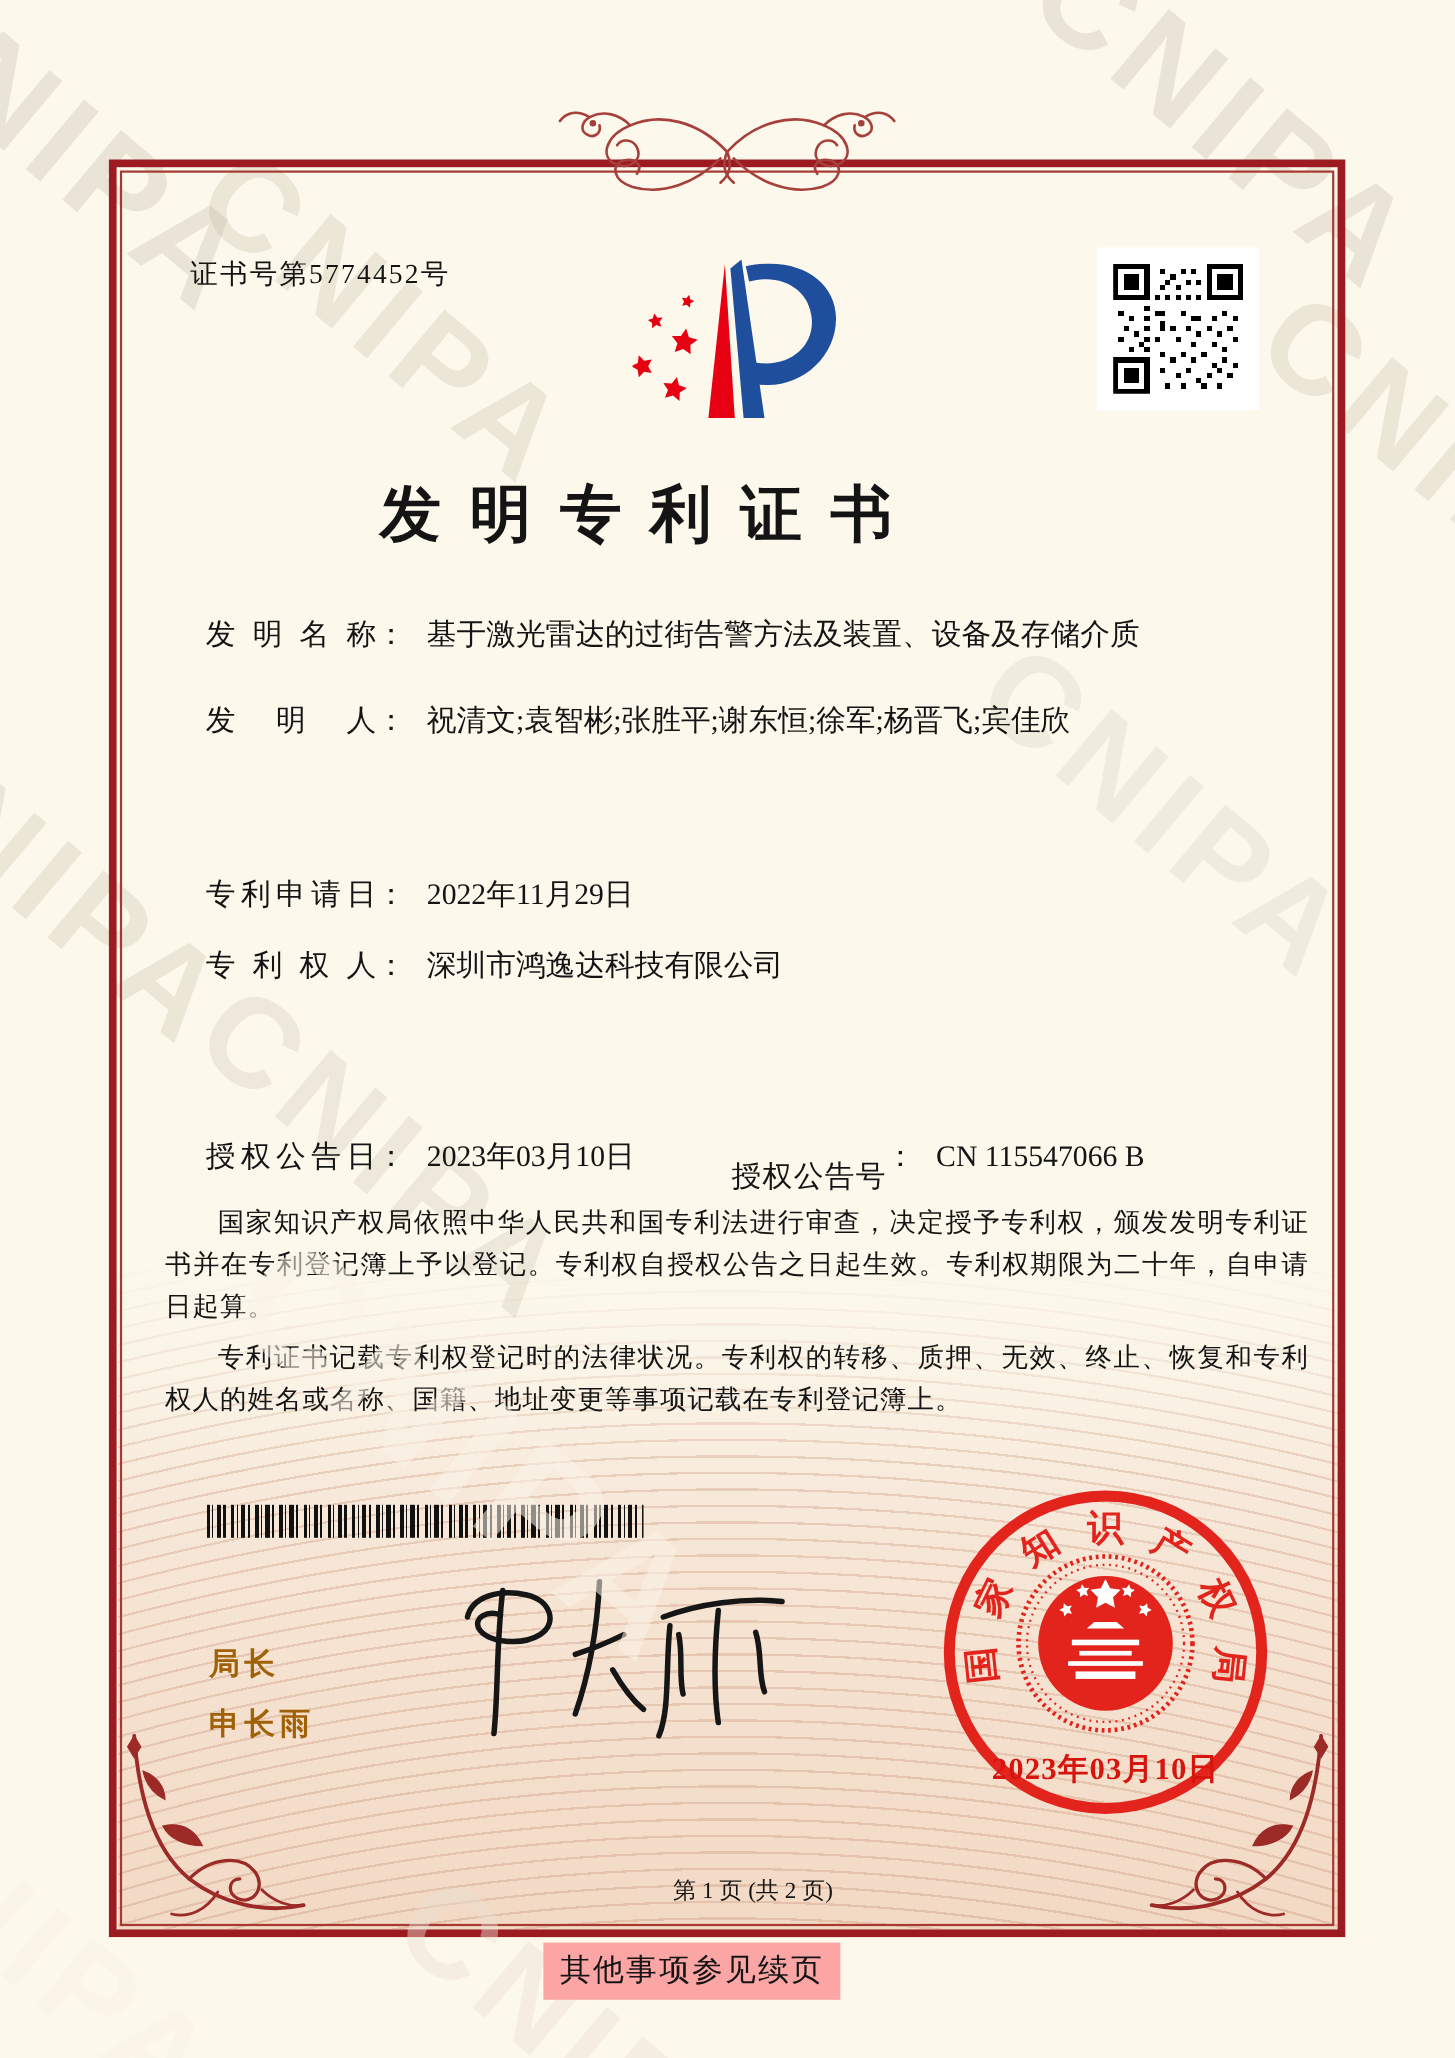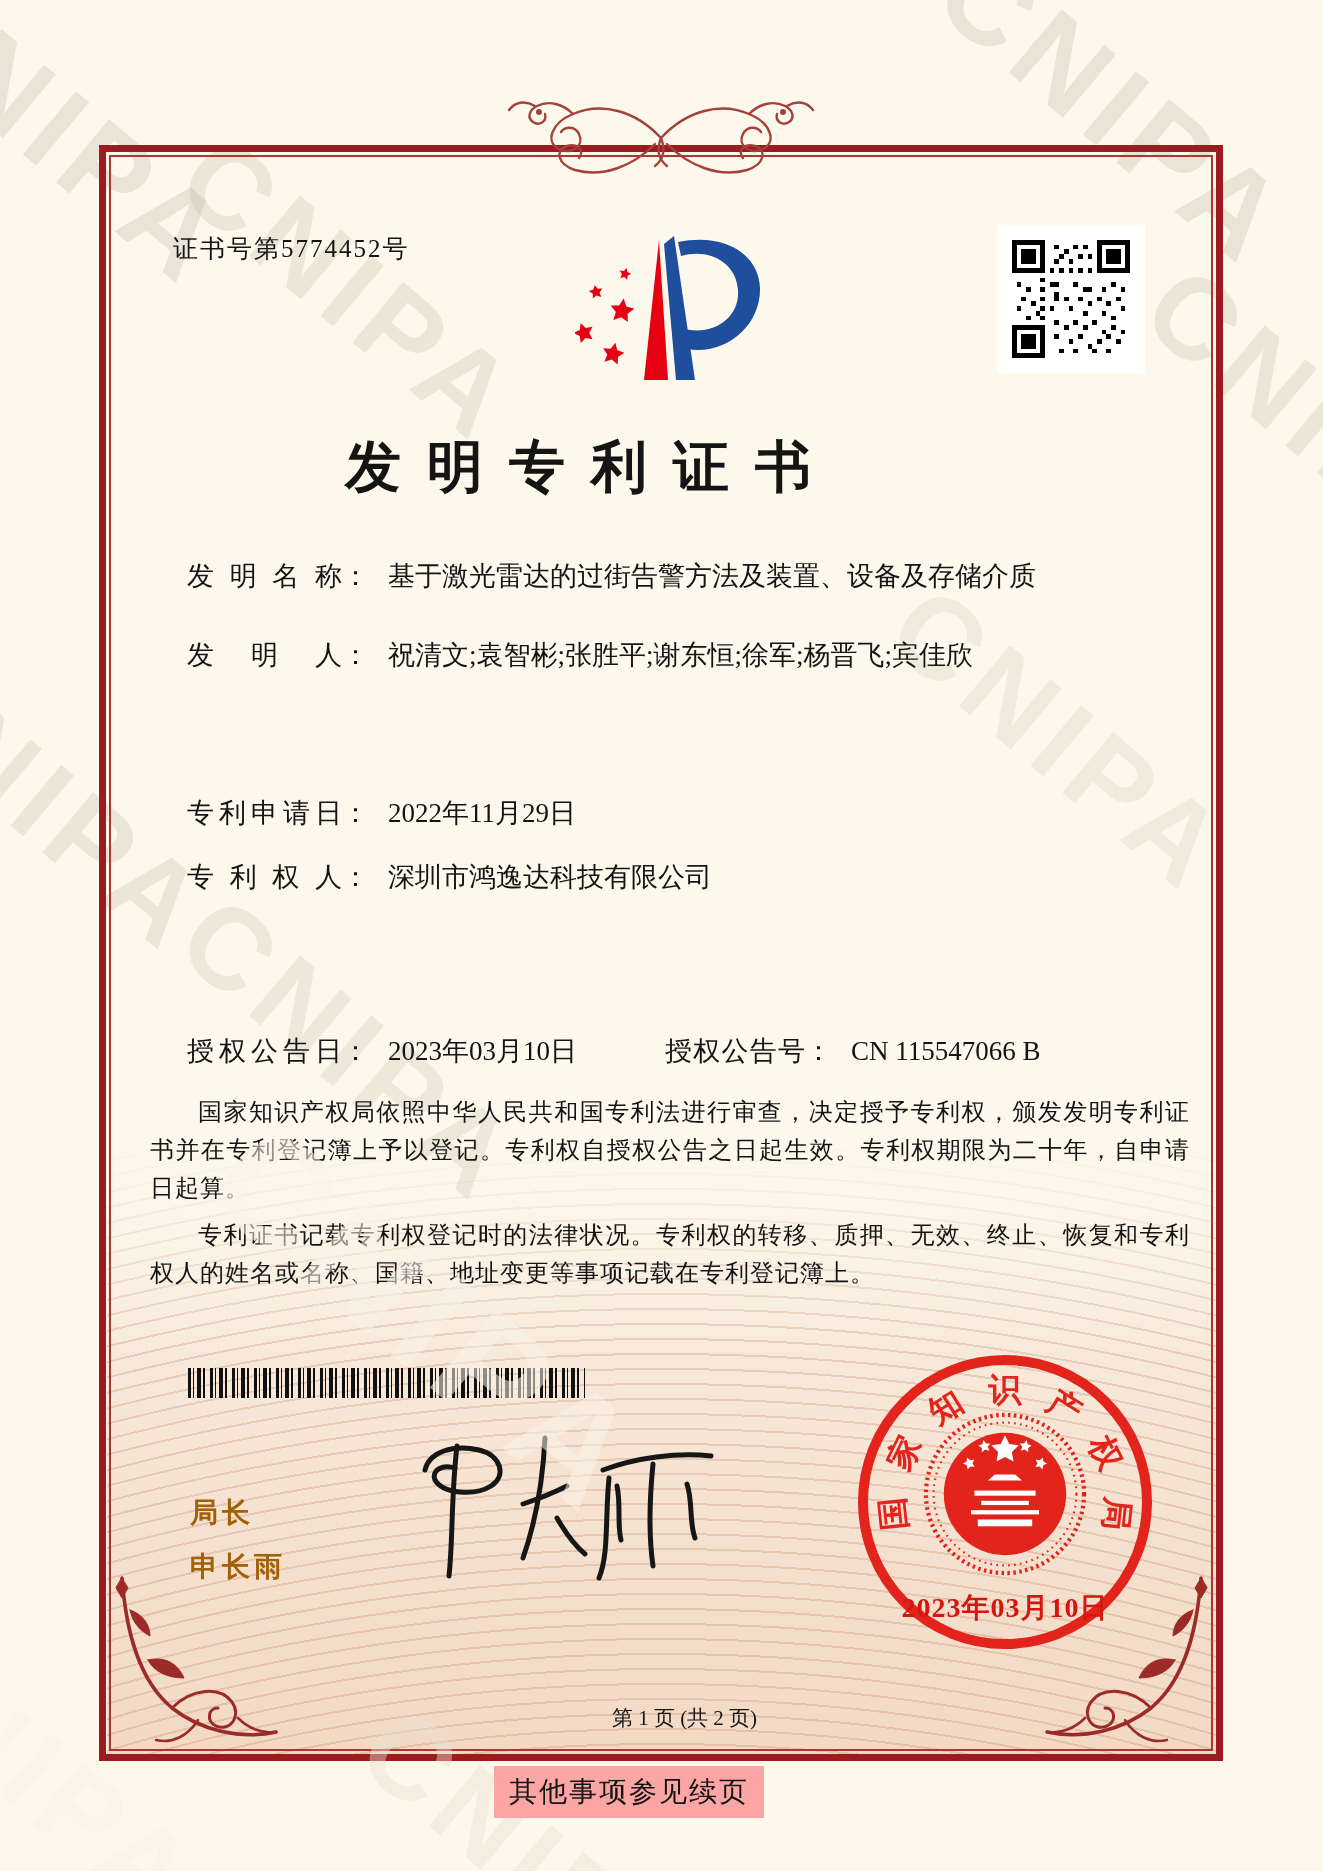--- a/index.html
+++ b/index.html
@@ -45,21 +45,21 @@
     box-sizing:border-box;
   }
   
   .field{position:absolute;left:187px;width:1010px;font-size:27px;line-height:40px;}
   .flabel{display:inline-block;width:155px;text-align:justify;text-align-last:justify;vertical-align:top;}
   .fcolon{display:inline-block;vertical-align:top;}
   .fvalue{display:inline-block;margin-left:19px;vertical-align:top;}
   .field.addr .fvalue{width:670px;word-break:break-all;}
   .field.grant{height:40px;}
   .field.grant .pair2{position:absolute;left:478px;top:0;}
-  .field.grant .pair2 .flabel{width:140px;}
+  .field.grant .pair2 .flabel{width:140px;margin-top:18px;}
   
   .legal{
     position:absolute;left:150px;top:1093px;width:1040px;
     font-size:24px;line-height:38px;letter-spacing:1px;text-align:justify;
   }
   .legal p{margin:0 0 9px 0;text-indent:2em;}
   
   .barcode{
     position:absolute;left:188px;top:1368px;width:397px;height:30px;
     background:repeating-linear-gradient(90deg,

